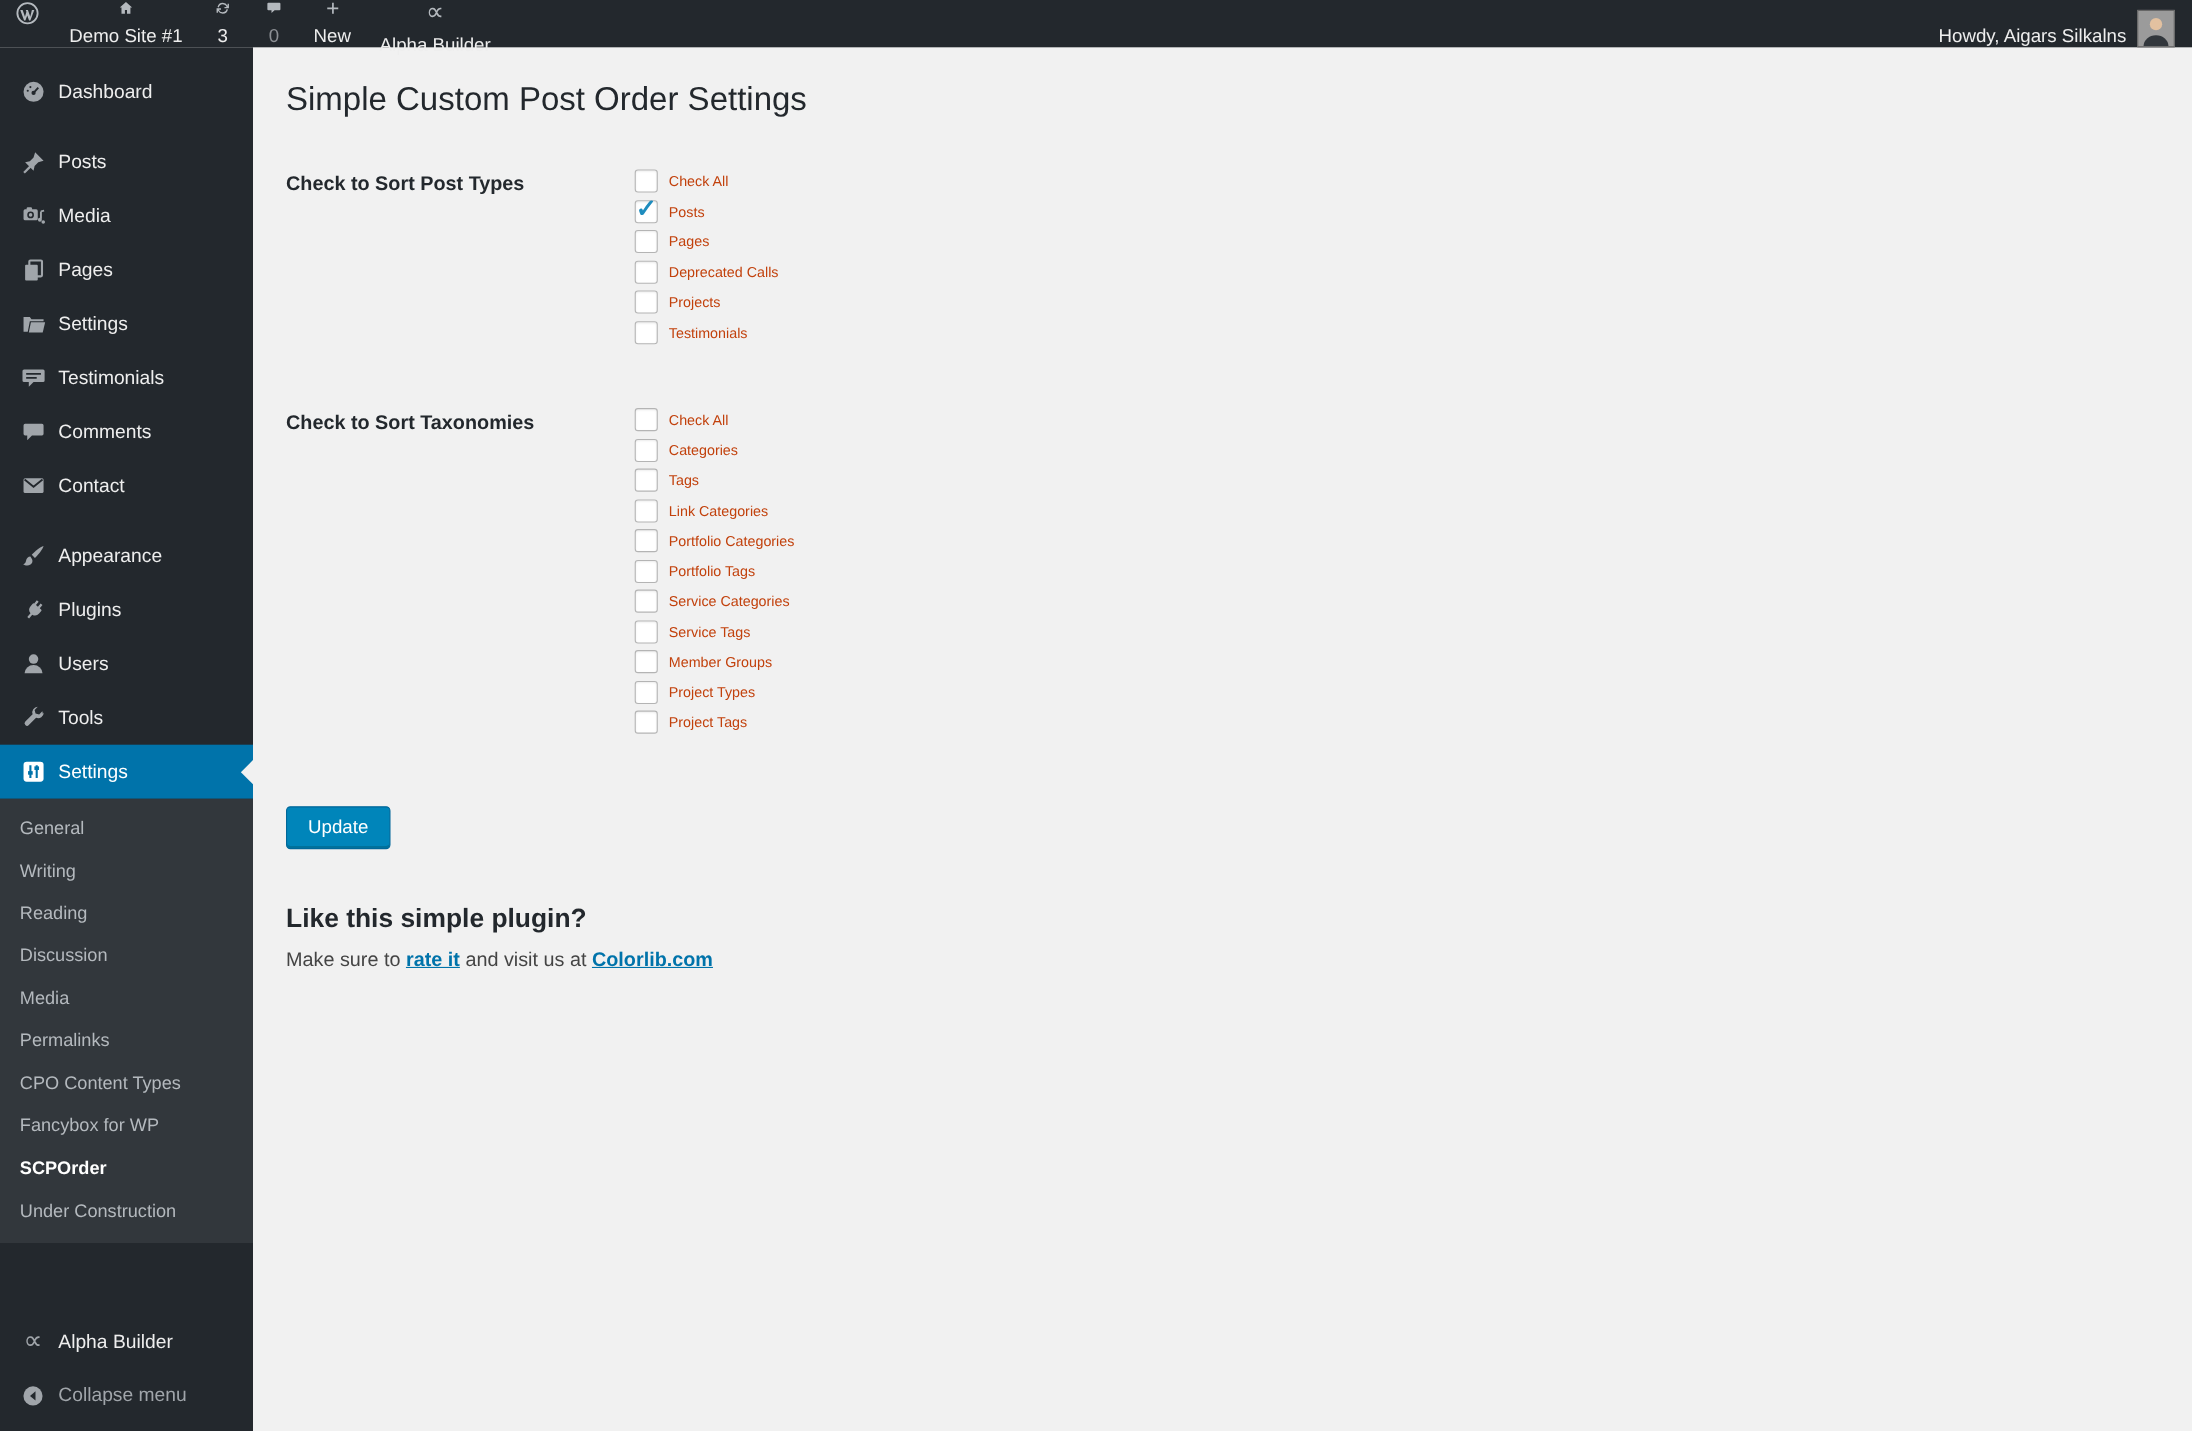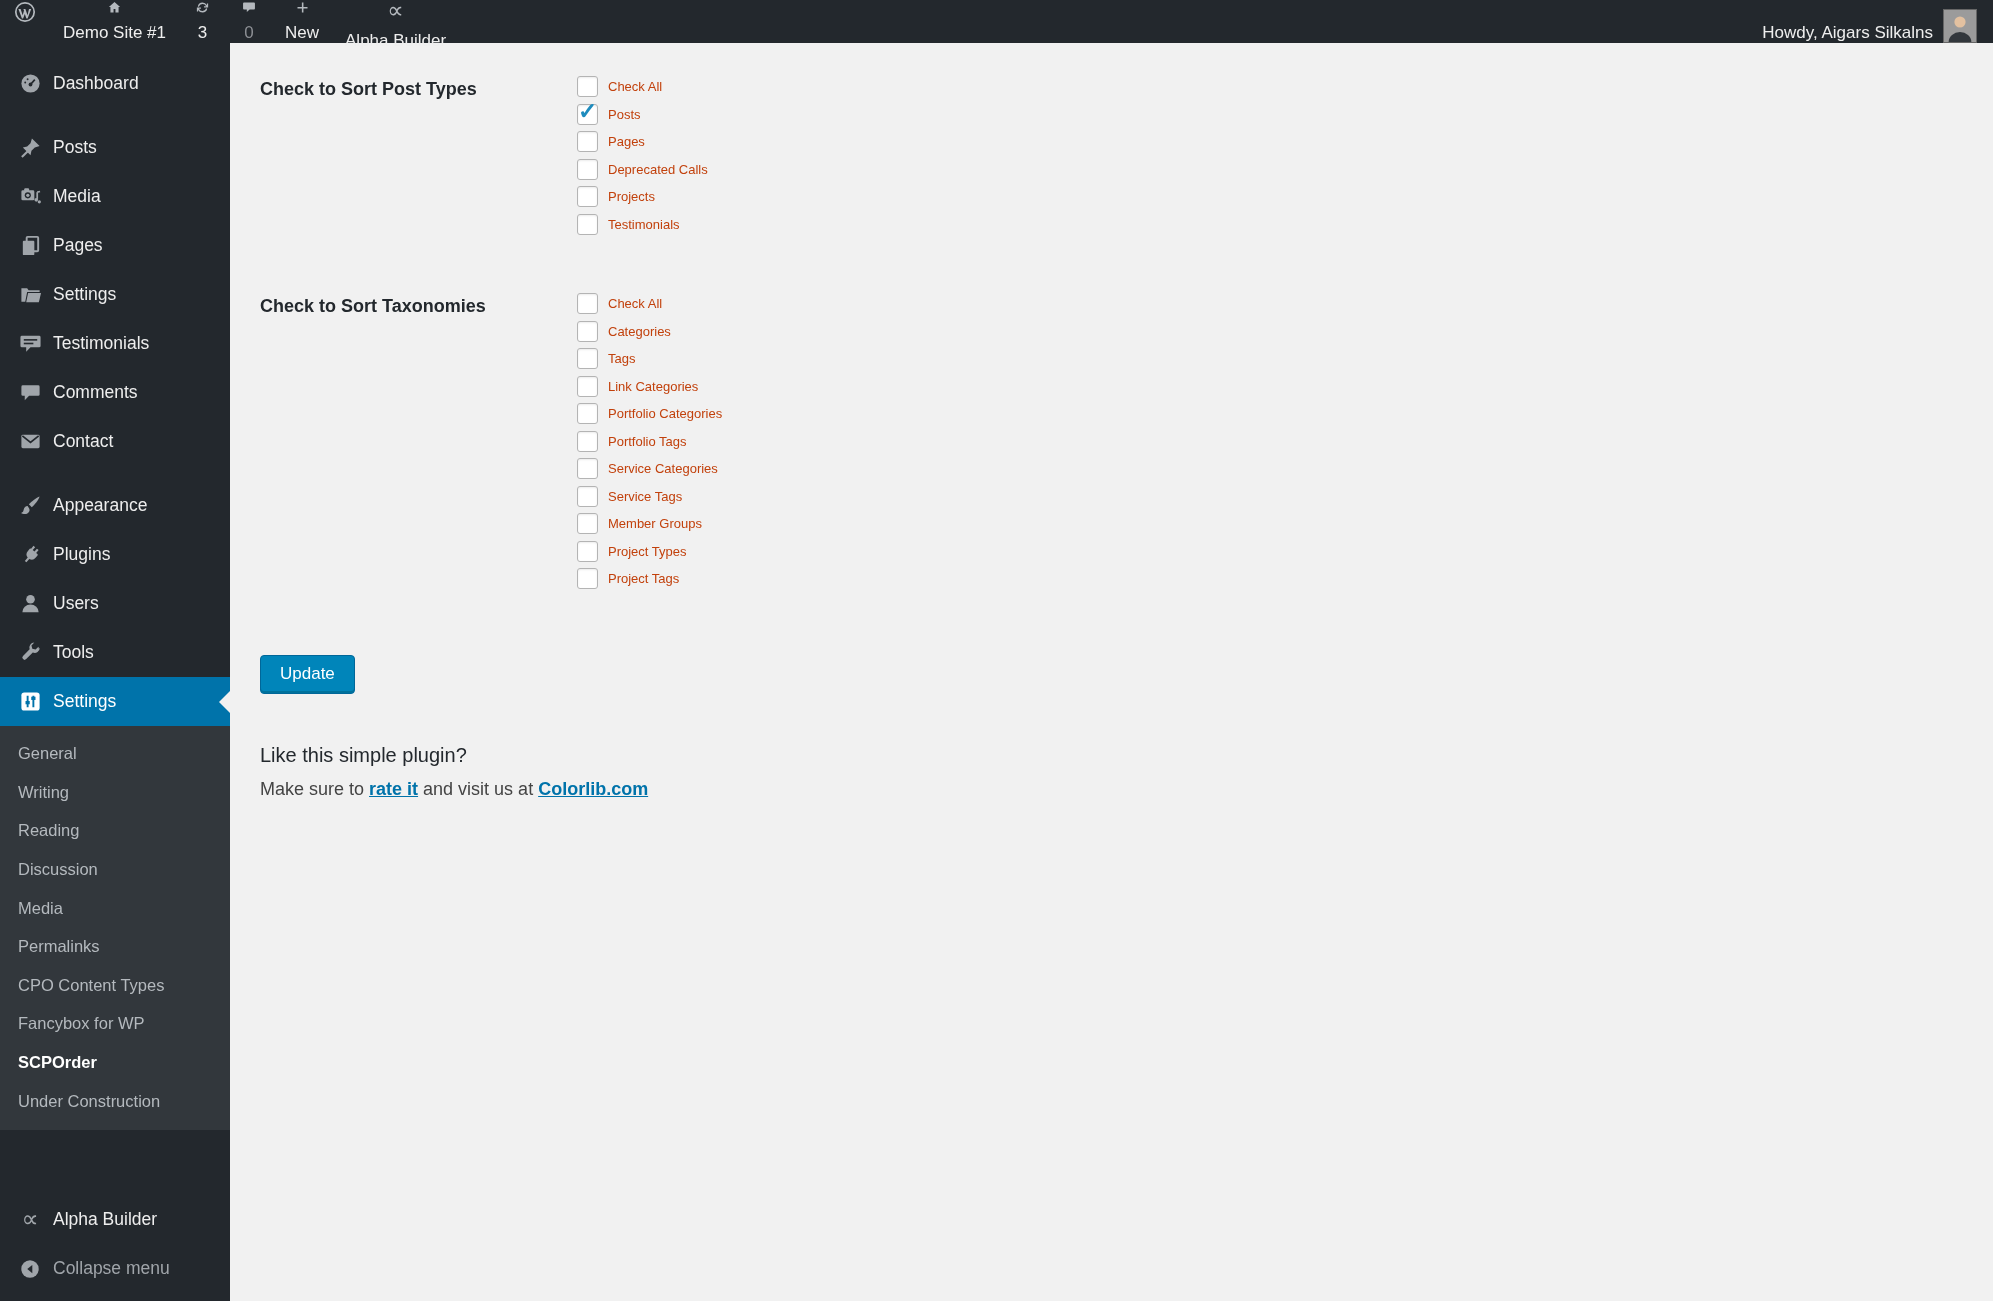--- a/index.html
+++ b/index.html
@@ -34,21 +34,21 @@
   
   .content{position:absolute;left:230px;top:43px;right:0;bottom:0;padding:30px 40px 0 30px;background:#f1f1f1;}
   .page-title{font-size:30px;font-weight:500;color:#23282d;margin:0 0 42px;line-height:1.2;}
   .form-row{display:flex;}
   .form-row.second{margin-top:52px;}
   .row-label{width:317px;font-weight:700;font-size:18px;color:#23282d;padding-top:6px;flex:none;}
   .chk-row{display:flex;align-items:center;height:27.5px;font-size:13px;color:#c2410c;}
   .checkbox{width:19px;height:19px;background:#fff;border:1px solid #b4b4b4;border-radius:3px;margin-right:10px;position:relative;box-shadow:inset 0 1px 2px rgba(0,0,0,.08);cursor:pointer;flex:none;}
   .checkbox.checked::after{content:"\2713";position:absolute;left:0px;top:-7px;font-size:23px;font-weight:700;color:#1e8cbe;}
   .update-btn{margin-top:62px;height:39px;padding:0 19px;background:#0085ba;border:1px solid #006799;border-radius:4px;color:#fff;font-size:17px;font-family:"Liberation Sans",sans-serif;box-shadow:inset 0 -2px 0 #00719b;cursor:pointer;display:block;}
-  .promo-heading{margin:50px 0 0;font-size:20px;font-weight:400;color:#23282d;}
+  .promo-heading{margin:50px 0 0;font-size:24px;font-weight:700;color:#23282d;}
   .promo-text{margin-top:12px;font-size:18px;color:#444;}
   .promo-text a{color:#0073aa;font-weight:700;text-decoration:underline;cursor:pointer;}
 </style>
 </head>
 <body>
 
 <div class="screen">
 
   <div class="topbar">
     <div class="tb-item">
@@ -274,20 +274,21 @@
             <circle cx="12" cy="12" r="9.5" fill="#a0a5aa"></circle>
             <path d="M14.5 7.5 9 12l5.5 4.5z" fill="#23282d"></path>
           </svg>
         </span>
         <span class="collapse-label">Collapse menu</span>
       </div>
     </div>
   </div>
 
   <div class="content">
+    <h1 class="page-title">Simple Custom Post Order Settings</h1>
 
     <div class="form-row">
       <div class="row-label">Check to Sort Post Types</div>
       <div class="chk-list">
         <div class="chk-row">
           <span class="checkbox"></span>
           <span>Check All</span>
         </div>
         <div class="chk-row">
           <span class="checkbox checked"></span>

